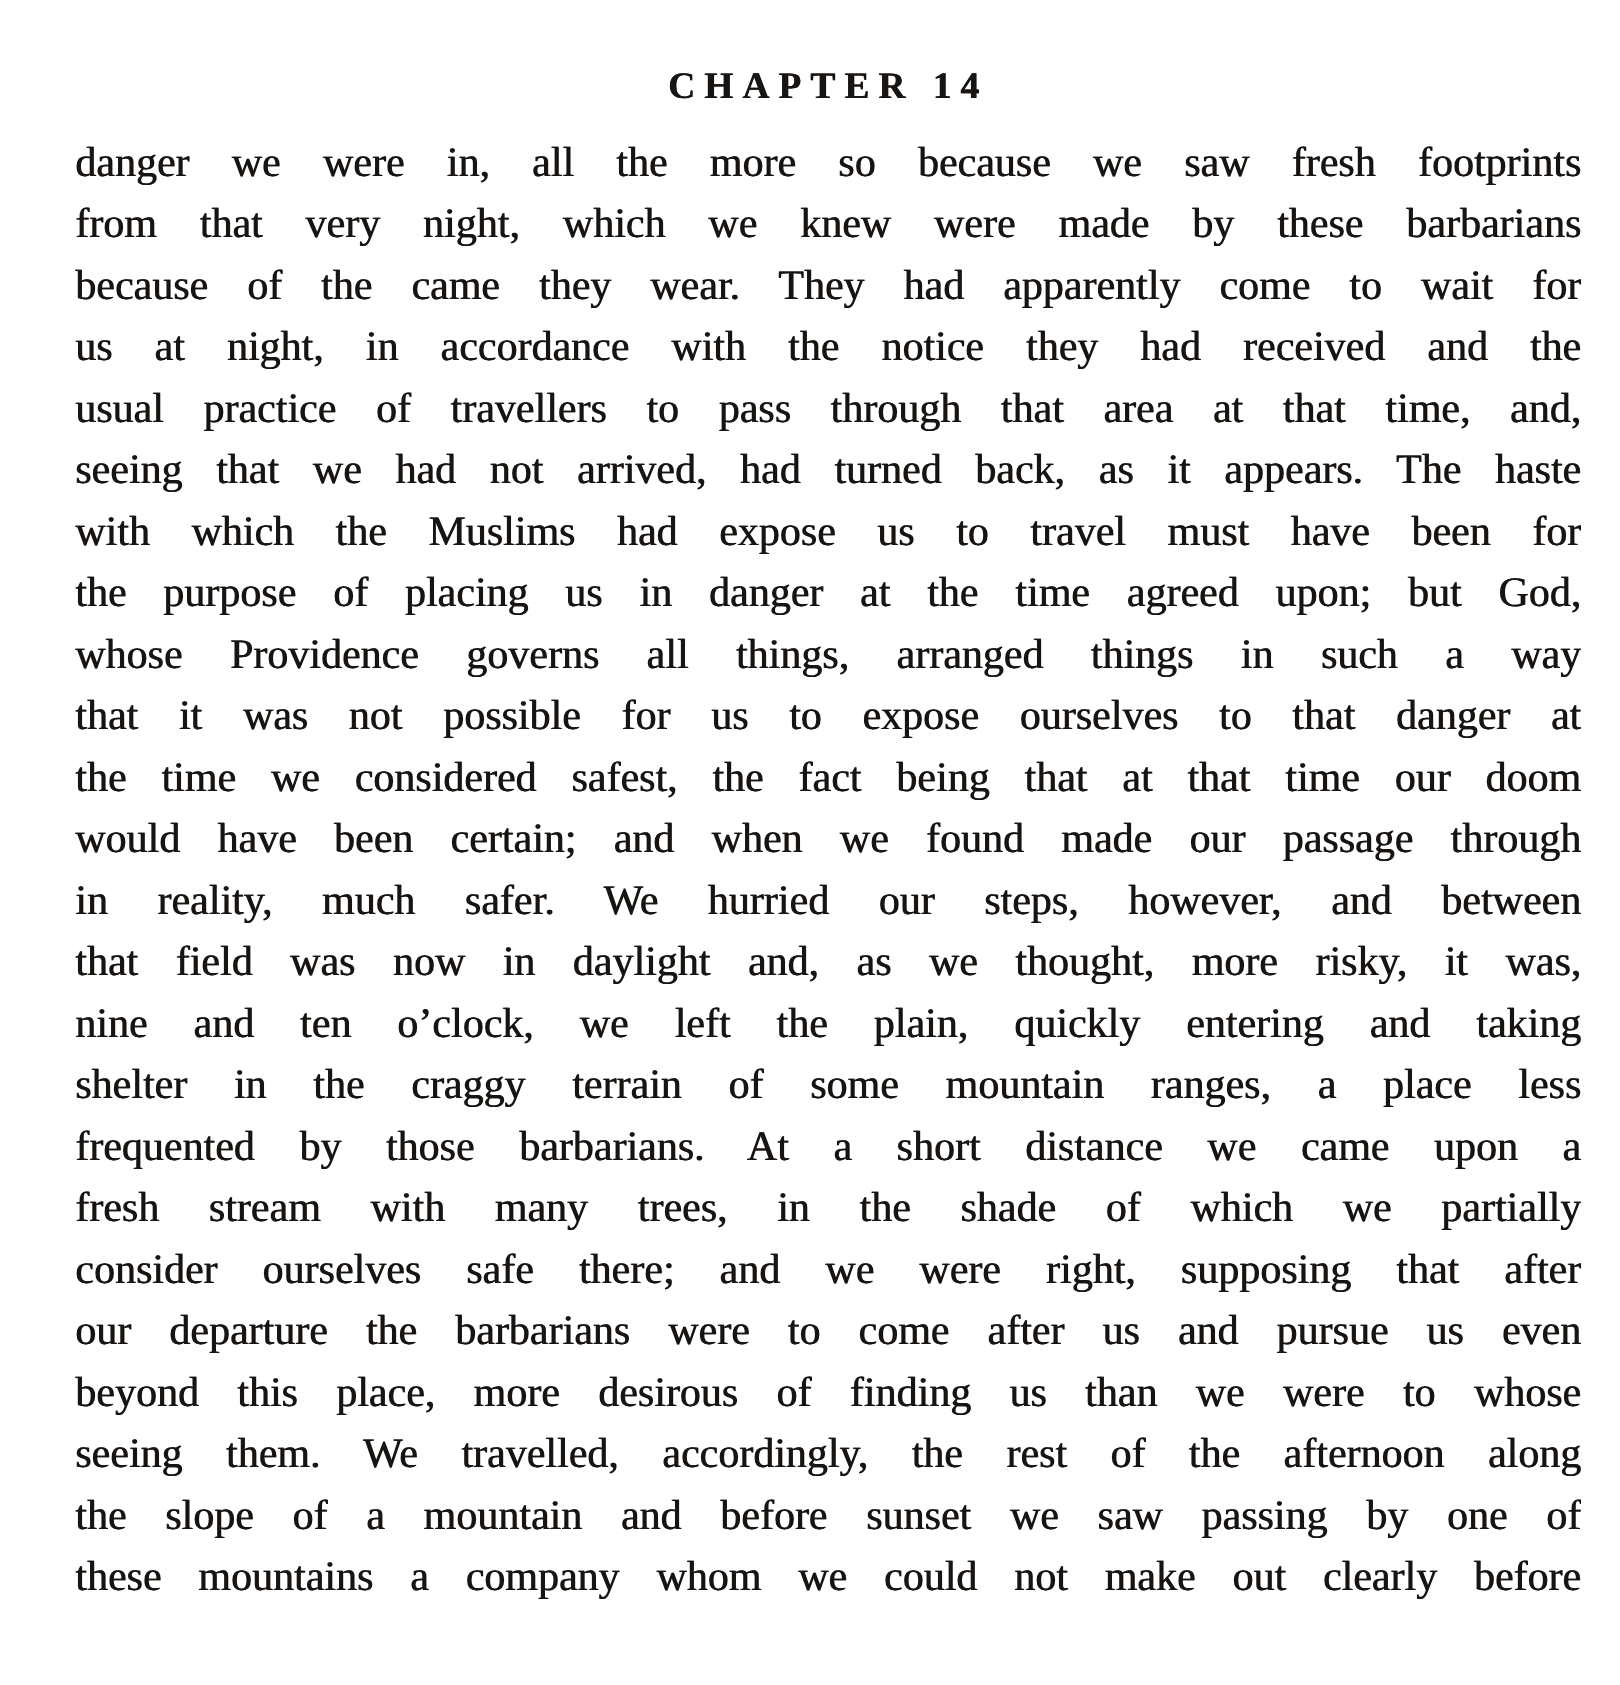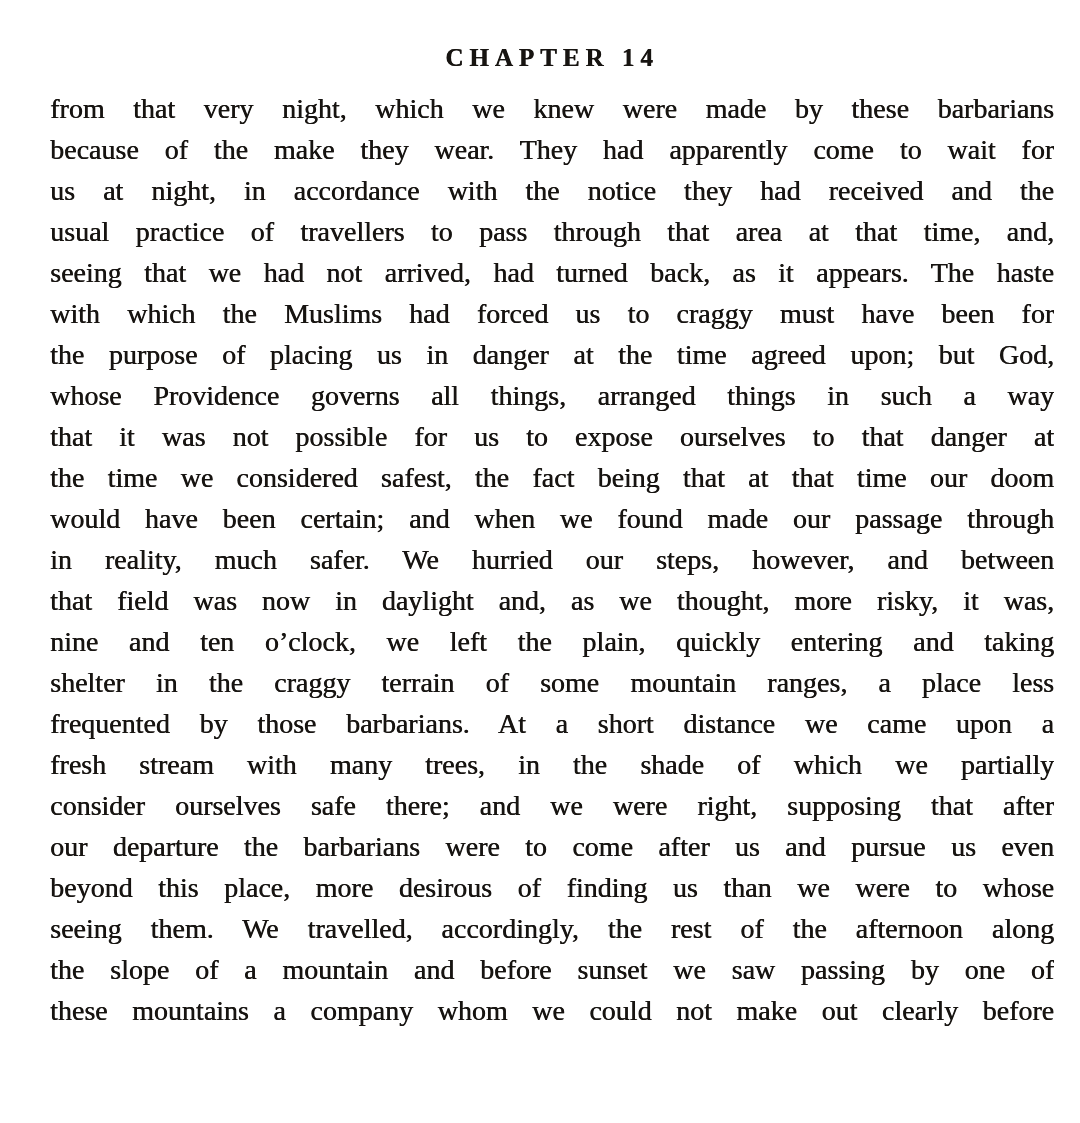--- a/index.html
+++ b/index.html
@@ -44,26 +44,27 @@
     text-shadow: 0.5px 0 0 #171411;
     word-spacing: 2px;
   }
 </style>
 </head>
 <body>
 
 <div class="page">
   <div class="chapter-heading">CHAPTER 14</div>
   <div class="text-block" id="text-block">
+      <div class="line">danger we were in, all the more so because we saw fresh footprints</div>
       <div class="line">from that very night, which we knew were made by these barbarians</div>
-      <div class="line">because of the make they wear. They had apparently come to wait for</div>
+      <div class="line">because of the came they wear. They had apparently come to wait for</div>
       <div class="line">us at night, in accordance with the notice they had received and the</div>
       <div class="line">usual practice of travellers to pass through that area at that time, and,</div>
       <div class="line">seeing that we had not arrived, had turned back, as it appears. The haste</div>
-      <div class="line">with which the Muslims had forced us to craggy must have been for</div>
+      <div class="line">with which the Muslims had expose us to travel must have been for</div>
       <div class="line">the purpose of placing us in danger at the time agreed upon; but God,</div>
       <div class="line">whose Providence governs all things, arranged things in such a way</div>
       <div class="line">that it was not possible for us to expose ourselves to that danger at</div>
       <div class="line">the time we considered safest, the fact being that at that time our doom</div>
       <div class="line">would have been certain; and when we found made our passage through</div>
       <div class="line">in reality, much safer. We hurried our steps, however, and between</div>
       <div class="line">that field was now in daylight and, as we thought, more risky, it was,</div>
       <div class="line">nine and ten o’clock, we left the plain, quickly entering and taking</div>
       <div class="line">shelter in the craggy terrain of some mountain ranges, a place less</div>
       <div class="line">frequented by those barbarians. At a short distance we came upon a</div>

